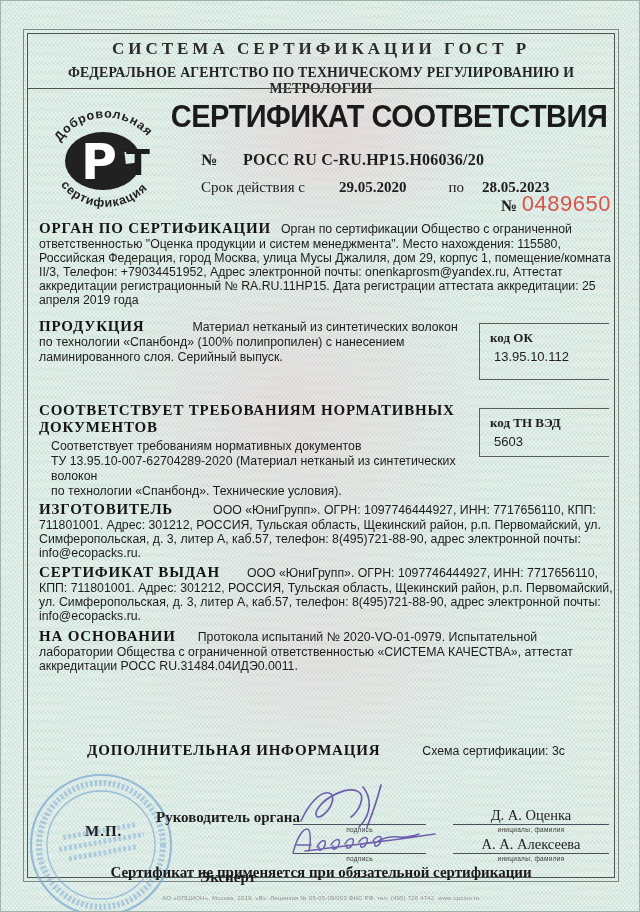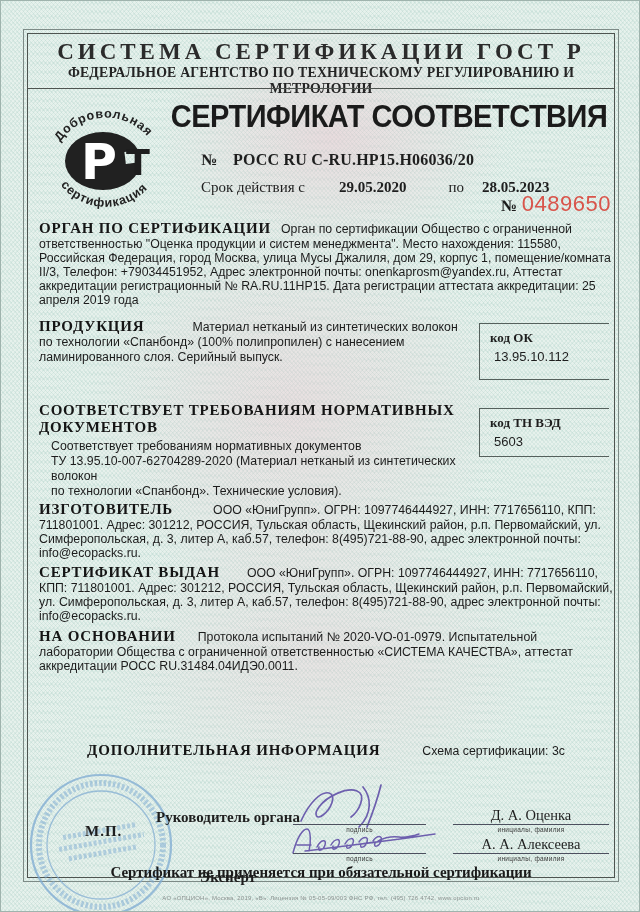--- a/index.html
+++ b/index.html
@@ -12,28 +12,28 @@
       radial-gradient(ellipse 310px 210px at 50% 72%, rgba(233,198,207,0.32), rgba(233,198,207,0) 72%),
       repeating-linear-gradient(48deg, rgba(146,193,182,0.20) 0 1px, rgba(255,255,255,0) 1px 3px),
       repeating-linear-gradient(-48deg, rgba(146,193,182,0.17) 0 1px, rgba(255,255,255,0) 1px 3px);
     font-family:"Liberation Sans",sans-serif;color:#1e1e1e;
     border:1px solid #9fb3ad; box-sizing:border-box;
   }
   .abs{position:absolute;}
   .frame-outer{left:22px;top:28px;width:594px;height:851px;border:1px solid #7d8a86;}
   .frame-inner{position:absolute;left:3px;top:3px;right:3px;bottom:3px;border:1.5px solid #4e5450;}
   .hdr-sys{left:30px;top:38px;width:580px;text-align:center;font-family:"Liberation Serif",serif;
-    font-weight:bold;font-size:23px;letter-spacing:4px;color:#2b2b2b;}
+    font-weight:bold;font-size:17px;letter-spacing:4px;color:#2b2b2b;}
   .hdr-agency{left:28px;top:64px;width:584px;text-align:center;font-family:"Liberation Serif",serif;
     font-weight:bold;font-size:13.8px;letter-spacing:0.2px;color:#242424;}
   .hdr-rule{left:27px;top:87px;width:586px;border-top:1.5px solid #4e5450;height:0;}
   .title{left:168px;top:99px;width:440px;text-align:center;font-weight:bold;font-size:29px;
     color:#1b1b1b;letter-spacing:-0.5px;transform:scaleY(1.06);}
   .num-row{left:200px;top:150px;font-family:"Liberation Serif",serif;font-size:16px;font-weight:bold;}
-  .num-row .val{margin-left:16px;letter-spacing:0.2px;text-align:center;}
+  .num-row .val{margin-left:26px;letter-spacing:0.2px;text-align:center;}
   .validity{left:200px;top:178px;font-family:"Liberation Serif",serif;font-size:15px;}
   .validity .date{font-weight:bold;}
   .validity .d1{margin-left:34px;}
   .validity .po{margin-left:42px;}
   .validity .d2{margin-left:18px;}
   .blank-num{top:190px;right:28px;display:flex;align-items:baseline;}
   .blank-num .sign{font-family:"Liberation Serif",serif;font-weight:bold;font-size:16px;color:#1b1b1b;}
   .blank-num .digits{font-size:22px;letter-spacing:0.5px;margin-left:5px;font-weight:normal;}
   .sec{line-height:1.14;font-size:12.3px;color:#1c1c1c;}
   .sec-label{font-family:"Liberation Serif",serif;font-weight:bold;font-size:15px;letter-spacing:0.8px;color:#151515;}

